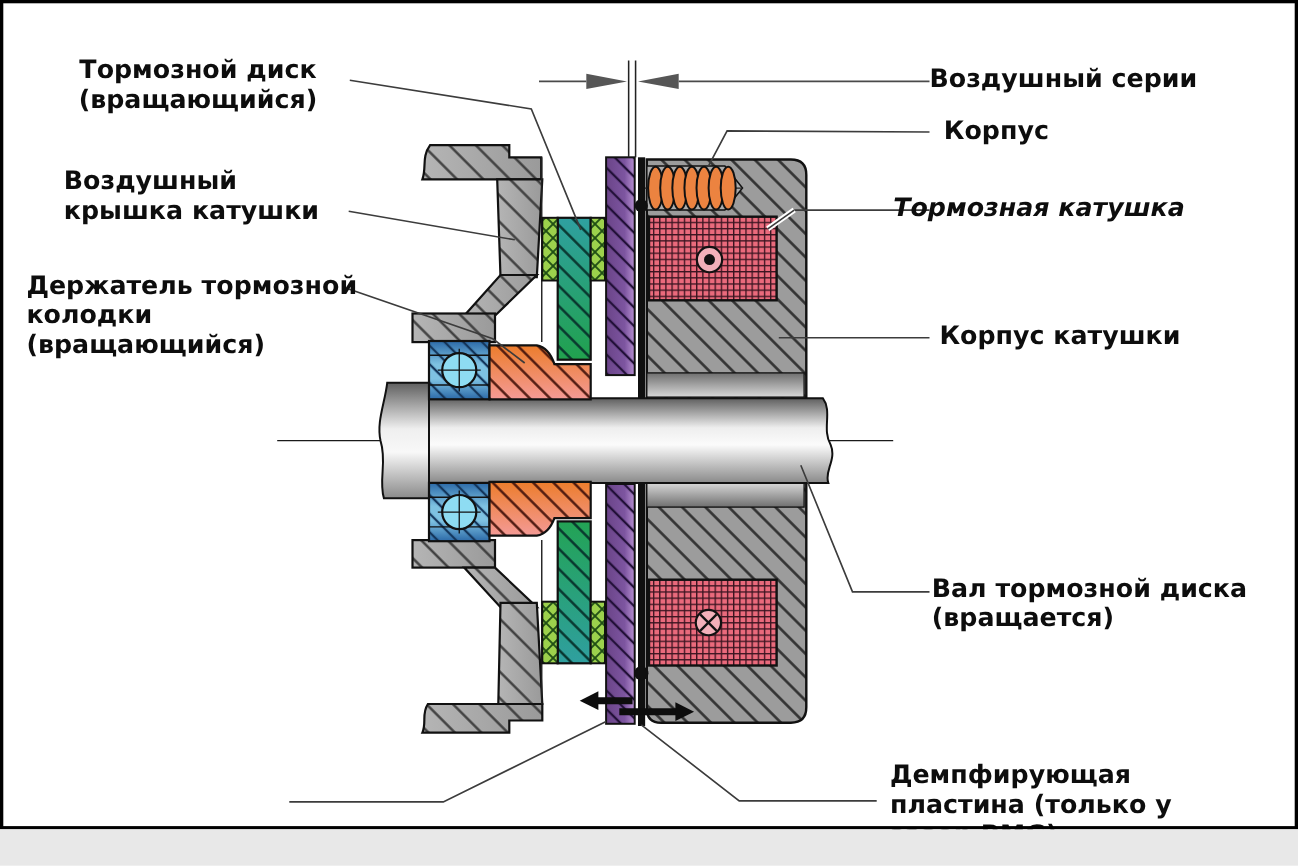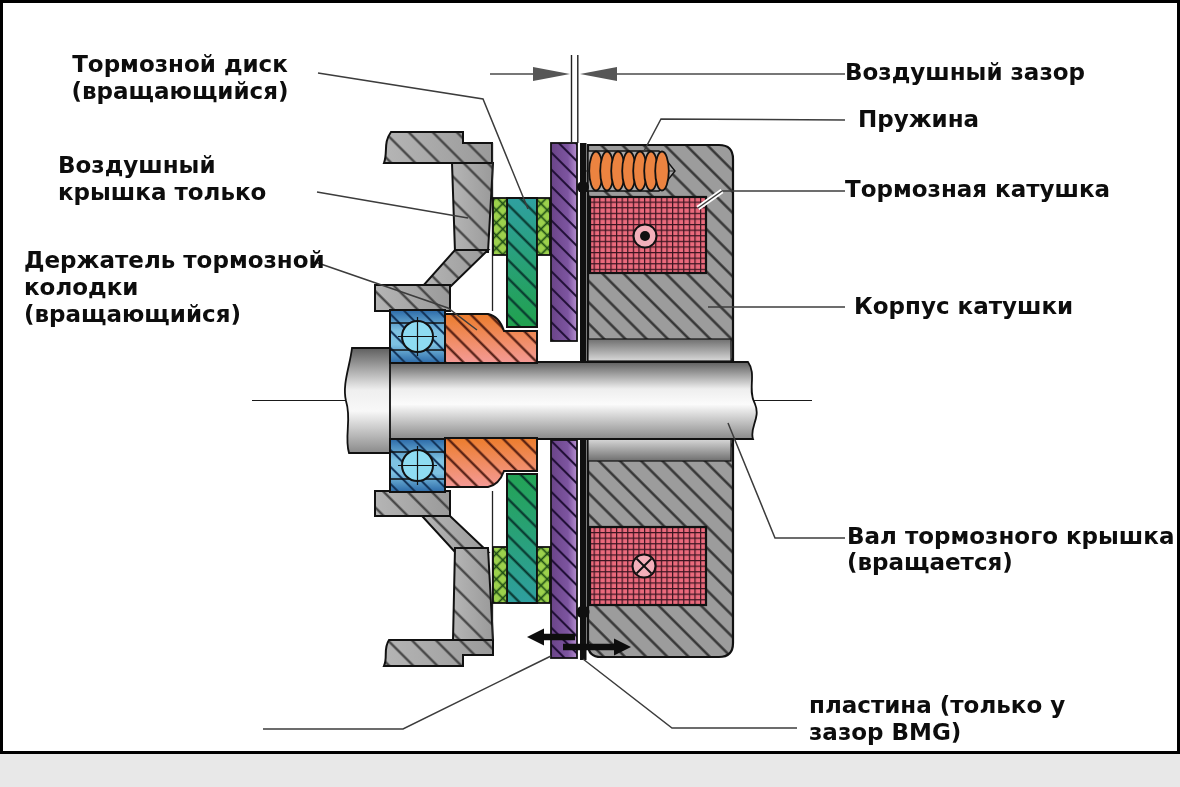--- a/index.html
+++ b/index.html
@@ -255,48 +255,49 @@
     </g>
   </svg>
 
   <div class="lbl center" style="left:48px;top:51px;width:264px;">
     <div>Тормозной диск</div>
     <div>(вращающийся)</div>
   </div>
 
   <div class="lbl" style="left:58px;top:152px;">
     <div>Воздушный</div>
-    <div>крышка только</div>
+    <div>крышка катушки</div>
   </div>
 
   <div class="lbl" style="left:24px;top:247px;">
     <div>Держатель тормозной</div>
     <div>колодки</div>
     <div>(вращающийся)</div>
   </div>
 
 
   <div class="lbl" style="left:845px;top:59px;">
-    <div>Воздушный зазор</div>
+    <div>Воздушный серии</div>
   </div>
 
   <div class="lbl" style="left:858px;top:106px;">
-    <div>Пружина</div>
-  </div>
-
-  <div class="lbl" style="left:845px;top:176px;">
+    <div>Корпус</div>
+  </div>
+
+  <div class="lbl" style="left:812px;top:176px;font-style:italic;">
     <div>Тормозная катушка</div>
   </div>
 
   <div class="lbl" style="left:854px;top:293px;">
     <div>Корпус катушки</div>
   </div>
 
   <div class="lbl" style="left:847px;top:523px;line-height:26px;">
-    <div>Вал тормозного крышка</div>
+    <div>Вал тормозной диска</div>
     <div>(вращается)</div>
   </div>
 
   <div class="lbl" style="left:809px;top:692px;">
+    <div>Демпфирующая</div>
     <div>пластина (только у</div>
     <div>зазор BMG)</div>
   </div>
 </div>
 
 </body></html>

